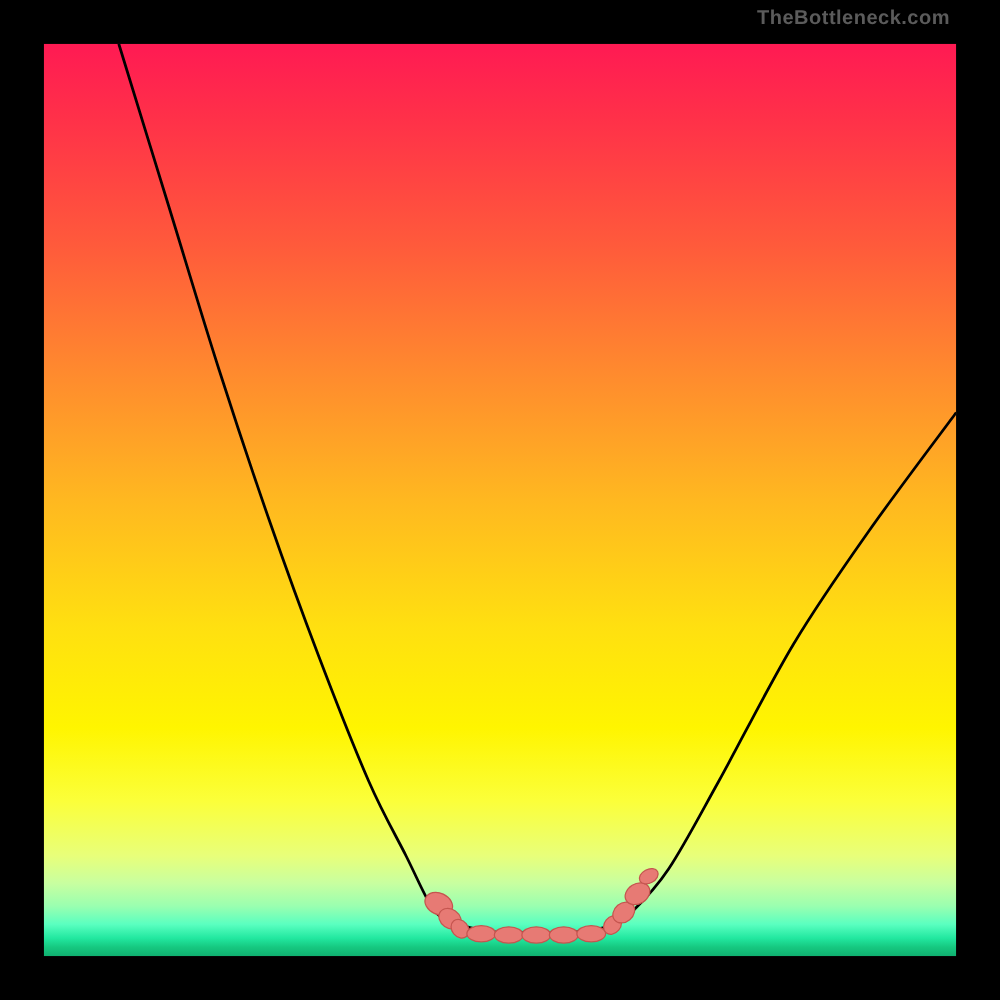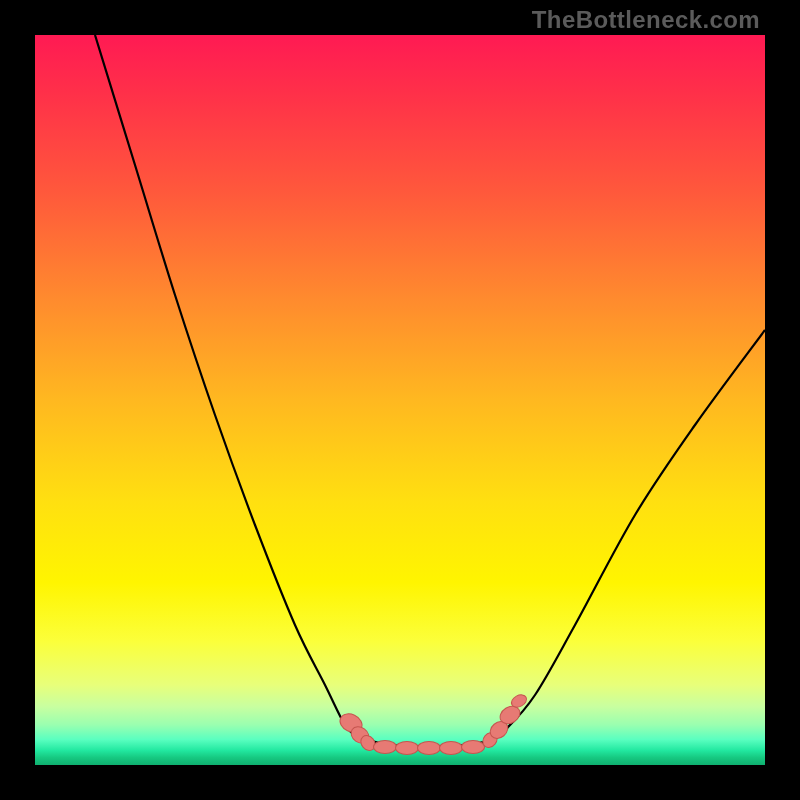--- a/index.html
+++ b/index.html
@@ -45,21 +45,21 @@
     #22e8a0 98%,
     #16c880 99%,
     #0fb070 100%
   );
 }
 .watermark {
   position: absolute;
   top: 6px;
   right: 40px;
   color: #5b5b5b;
-  font-size: 24px;
+  font-size: 16px;
   font-weight: 600;
   letter-spacing: 0.4px;
   pointer-events: none;
 }
 svg.curve {
   position: absolute;
   inset: 0;
 }
 .marker {
   position: absolute;

